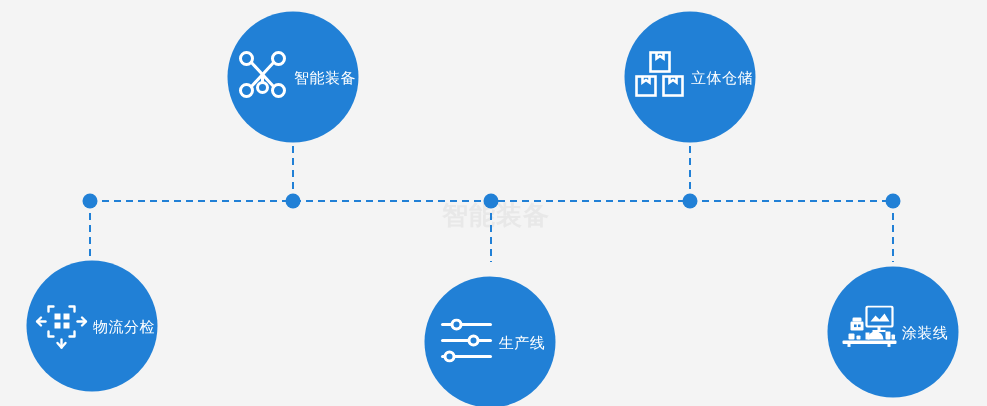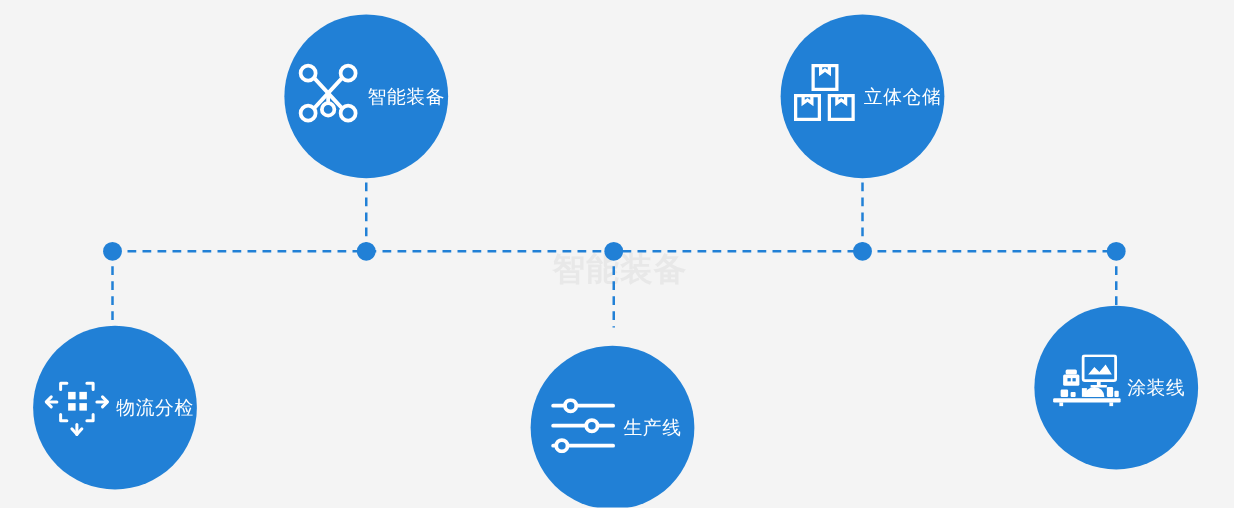--- a/index.html
+++ b/index.html
@@ -171,21 +171,21 @@
         <line x1="3" y1="22" x2="51" y2="22"></line>
         <line x1="3" y1="38" x2="51" y2="38"></line>
         <circle cx="17" cy="6" r="4.5" fill="#2180d6"></circle>
         <circle cx="34" cy="22" r="4.5" fill="#2180d6"></circle>
         <circle cx="10" cy="38" r="4.5" fill="#2180d6"></circle>
       </svg>
     </span>
     <span class="label">生产线</span>
   </div>
 
-  <div class="node-circle" style="left:893px; top:310px;">
+  <div class="node-circle" style="left:893px; top:332px;">
     <span class="icon-wrap">
       <svg width="60" height="50" viewBox="0 0 60 50" fill="none">
         <g fill="#ffffff">
 
           <rect x="27" y="1" width="26" height="20" rx="1.5" fill="none" stroke="#ffffff" stroke-width="2.2"></rect>
           <path d="M31 16 l5 -6 l4 4 l5 -6 l5 8 z"></path>
           <rect x="38" y="21" width="3" height="4"></rect>
           <rect x="33" y="24.5" width="13" height="2"></rect>
 
           <rect x="13" y="12" width="9" height="4" rx="1.2"></rect>

